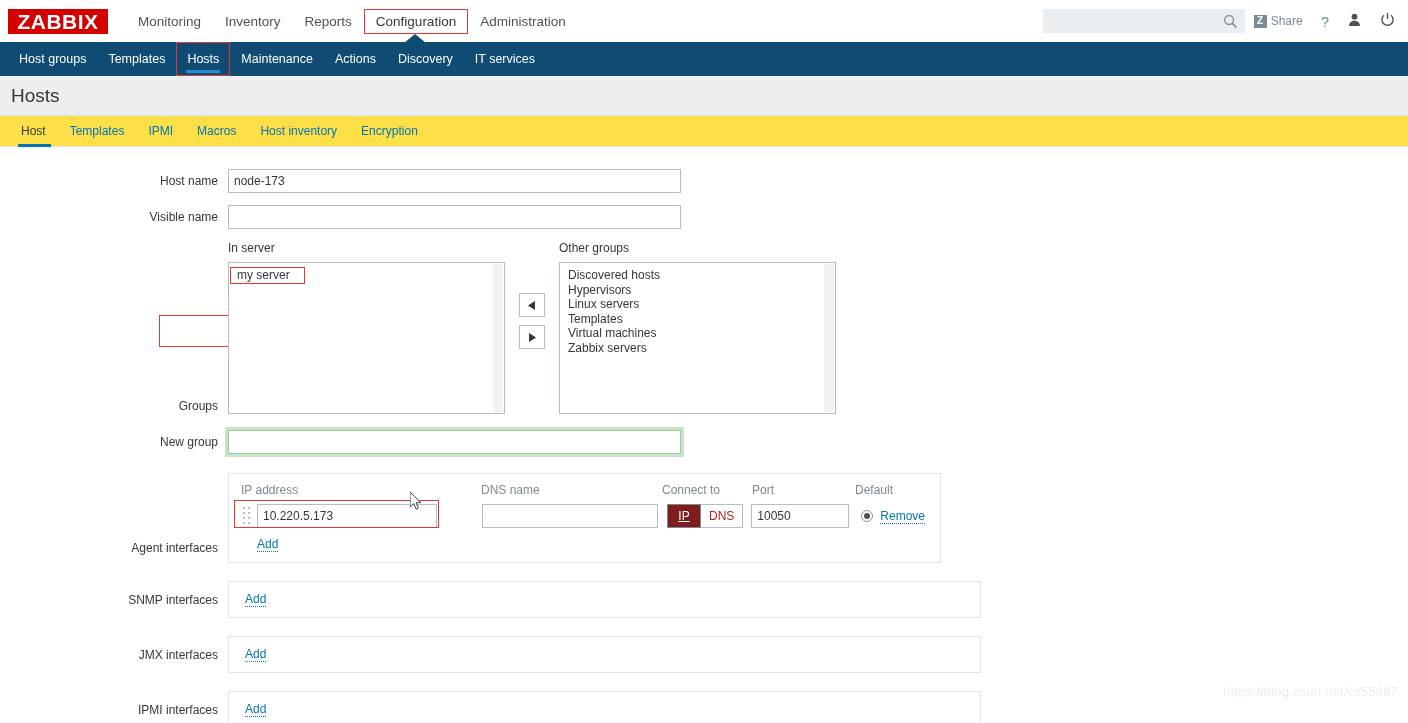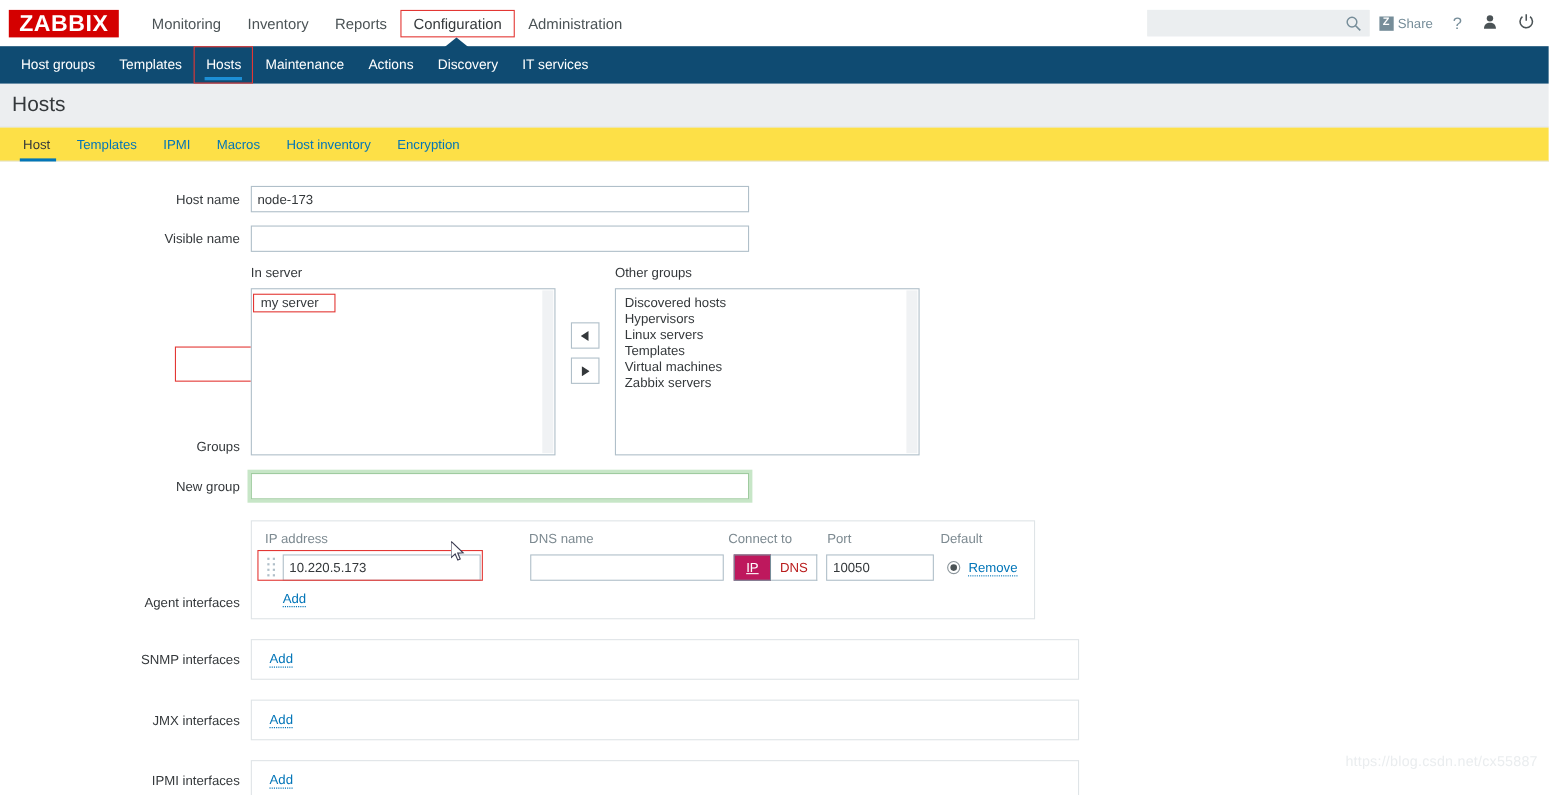--- a/index.html
+++ b/index.html
@@ -321,21 +321,21 @@
     border: 1px solid #b0bfc9;
     display: flex; align-items: center; justify-content: center;
     font-size: 12px;
     background: #ffffff;
     color: #b91c1c;
     cursor: pointer;
     padding: 0 8px;
   }
   .toggle-seg + .toggle-seg { border-left: 0; }
   .toggle-seg.on {
-    background: #be185d;
+    background: #7f1d1d;
     color: #ffffff;
     border-color: #768d99;
     text-decoration: underline;
   }
   .w-port { width: 98px; }
   .radio {
     width: 12px; height: 12px;
     border: 1px solid #8a949a;
     border-radius: 50%;
     background: #ffffff;

